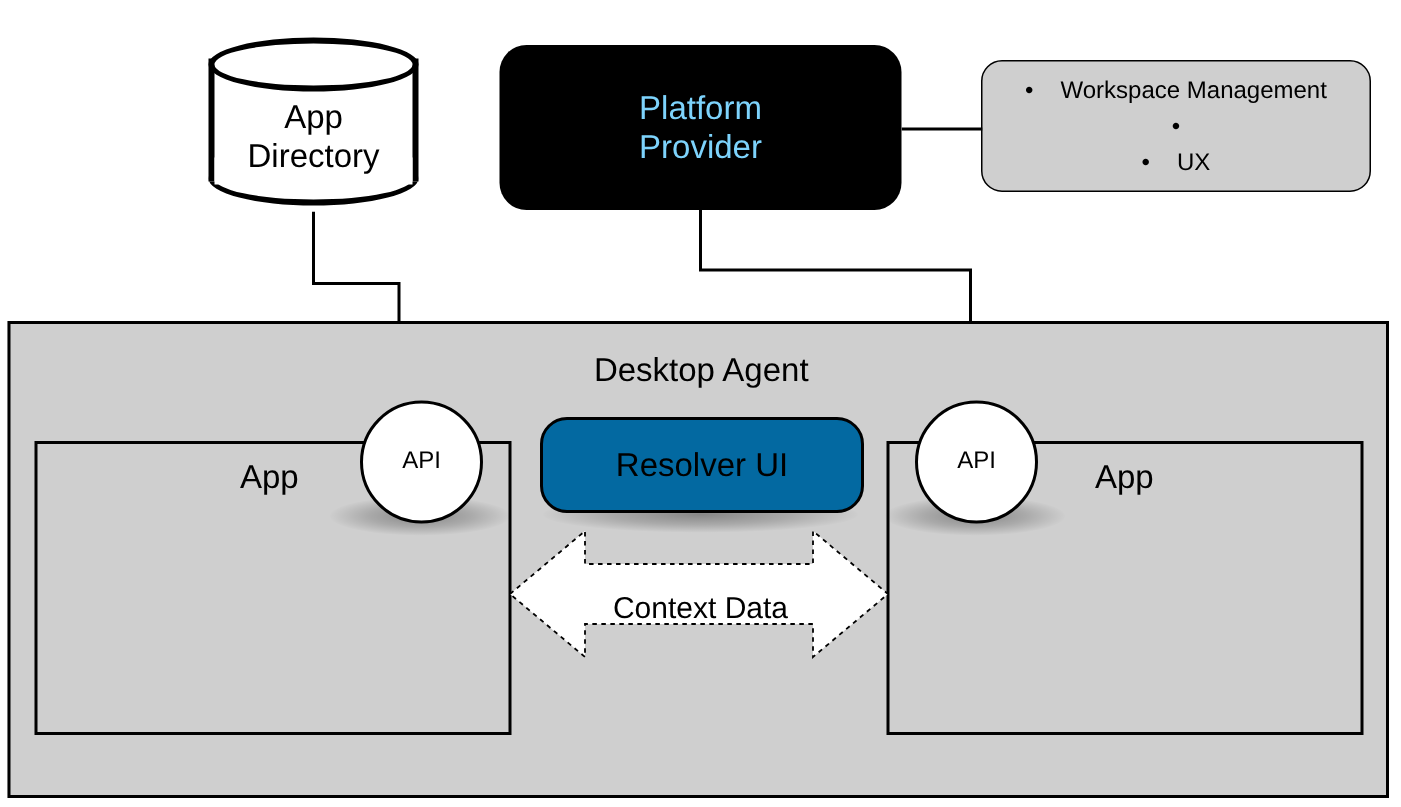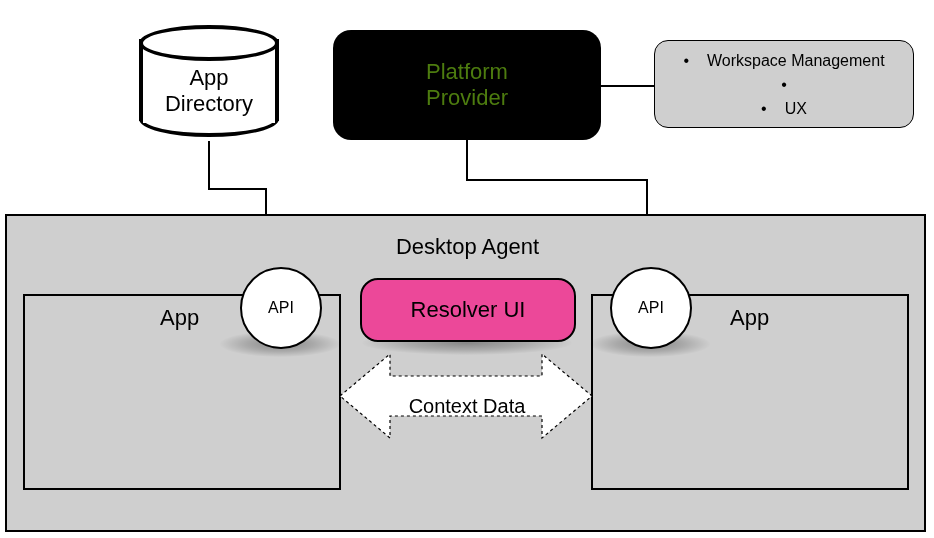--- a/index.html
+++ b/index.html
@@ -72,21 +72,21 @@
     font-size: 22px;
     line-height: 26px;
   }
 
   
   .platform-box {
     width: 268px;
     height: 110px;
     background: #000;
     border-radius: 18px;
-    color: #4d7c0f;
+    color: #7dd3fc;
     text-align: center;
     display: flex;
     align-items: center;
     justify-content: center;
     font-size: 22px;
     line-height: 26px;
   }
 
   
   .features-box {
@@ -147,21 +147,21 @@
     display: flex;
     align-items: center;
     justify-content: center;
     font-size: 16px;
   }
 
   
   .resolver-box {
     width: 212px;
     height: 60px;
-    background: #ec4899;
+    background: #0369a1;
     border: 2px solid #000;
     border-radius: 18px;
     display: flex;
     align-items: center;
     justify-content: center;
     font-size: 22px;
   }
 
   
   .flow-label {

